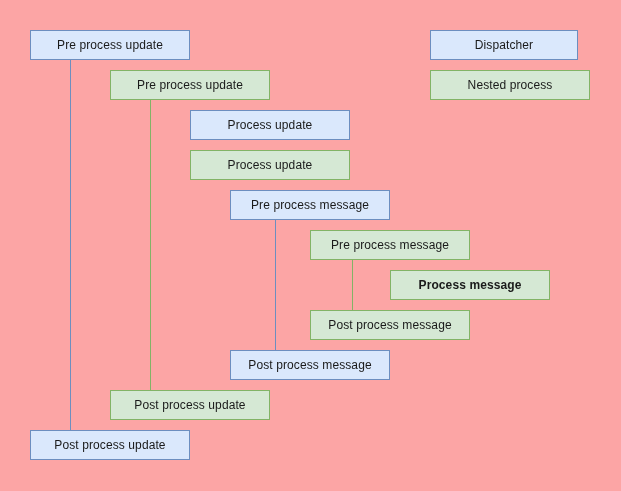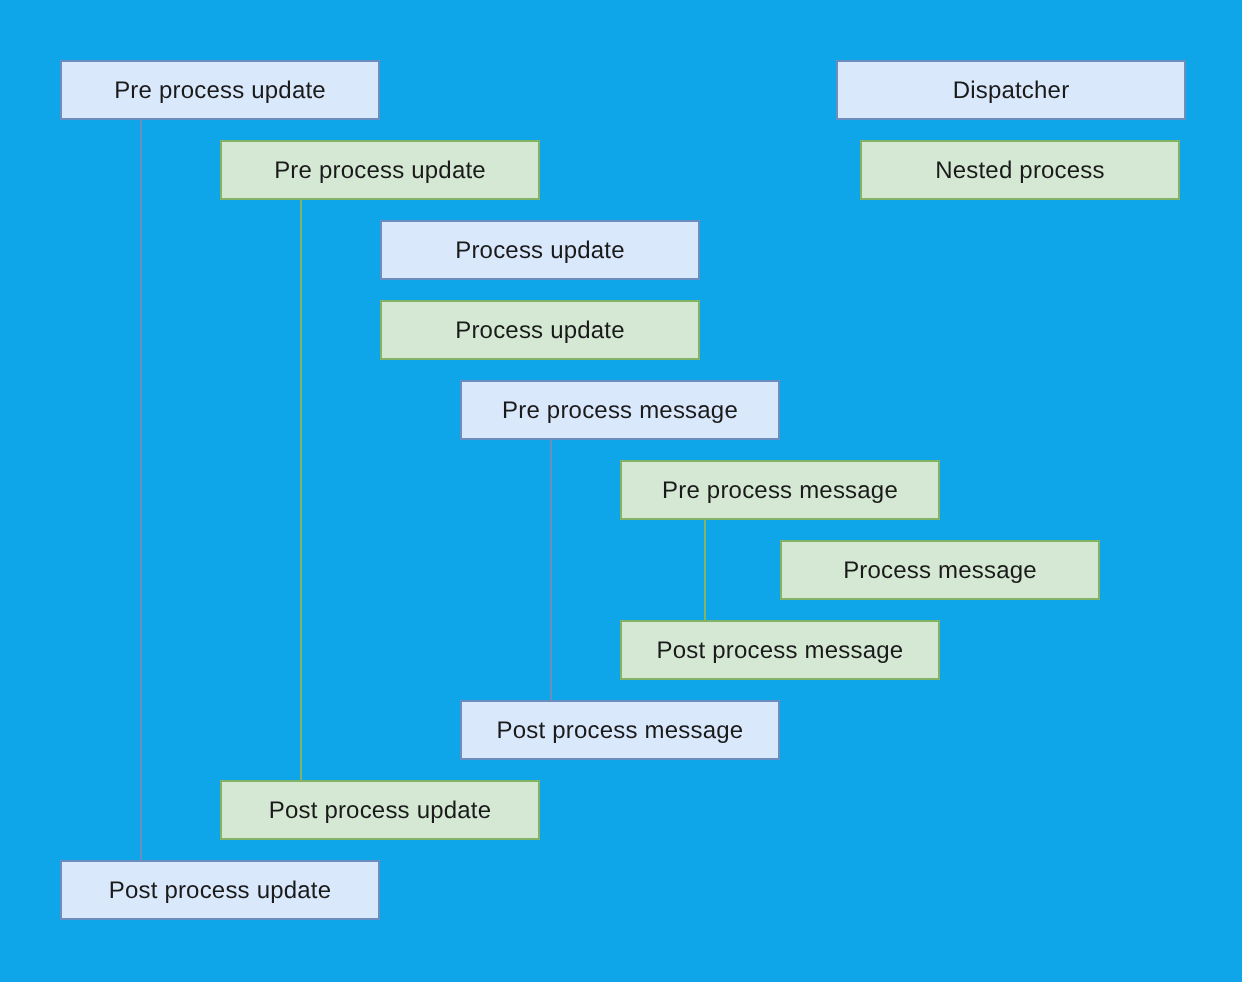--- a/index.html
+++ b/index.html
@@ -7,21 +7,21 @@
     padding: 0;
     background: #ffffff;
   }
   body {
     font-family: "Liberation Sans", sans-serif;
   }
   #canvas {
     position: relative;
     width: 621px;
     height: 491px;
-    background: #0ea5e9;
+    background: #fca5a5;
     overflow: hidden;
   }
   .node {
     position: absolute;
     box-sizing: border-box;
     display: flex;
     align-items: center;
     justify-content: center;
     font-size: 12px;
     line-height: 14px;
@@ -84,42 +84,42 @@
   </div>
 
   <div class="node dispatcher" style="left:230px; top:190px; width:160px; height:30px;">
     <span>Pre process message</span>
   </div>
 
   <div class="node router" style="left:310px; top:230px; width:160px; height:30px;">
     <span>Pre process message</span>
   </div>
 
-  <div class="node router" style="left:390px; top:270px; width:160px; height:30px;">
+  <div class="node router" style="left:390px; top:270px; width:160px; height:30px;font-weight:bold;">
     <span>Process message</span>
   </div>
 
   <div class="node router" style="left:310px; top:310px; width:160px; height:30px;">
     <span>Post process message</span>
   </div>
 
   <div class="node dispatcher" style="left:230px; top:350px; width:160px; height:30px;">
     <span>Post process message</span>
   </div>
 
   <div class="node router" style="left:110px; top:390px; width:160px; height:30px;">
     <span>Post process update</span>
   </div>
 
   <div class="node dispatcher" style="left:30px; top:430px; width:160px; height:30px;">
     <span>Post process update</span>
   </div>
 
   <div class="legend-group" style="left:0; top:0; width:621px; height:491px;">
-    <div class="node dispatcher" style="left:418px; top:30px; width:175px; height:30px;">
+    <div class="node dispatcher" style="left:430px; top:30px; width:148px; height:30px;">
       <span>Dispatcher</span>
     </div>
     <div class="node router" style="left:430px; top:70px; width:160px; height:30px;">
       <span>Nested process</span>
     </div>
   </div>
 
 </div>
 
 </body></html>

